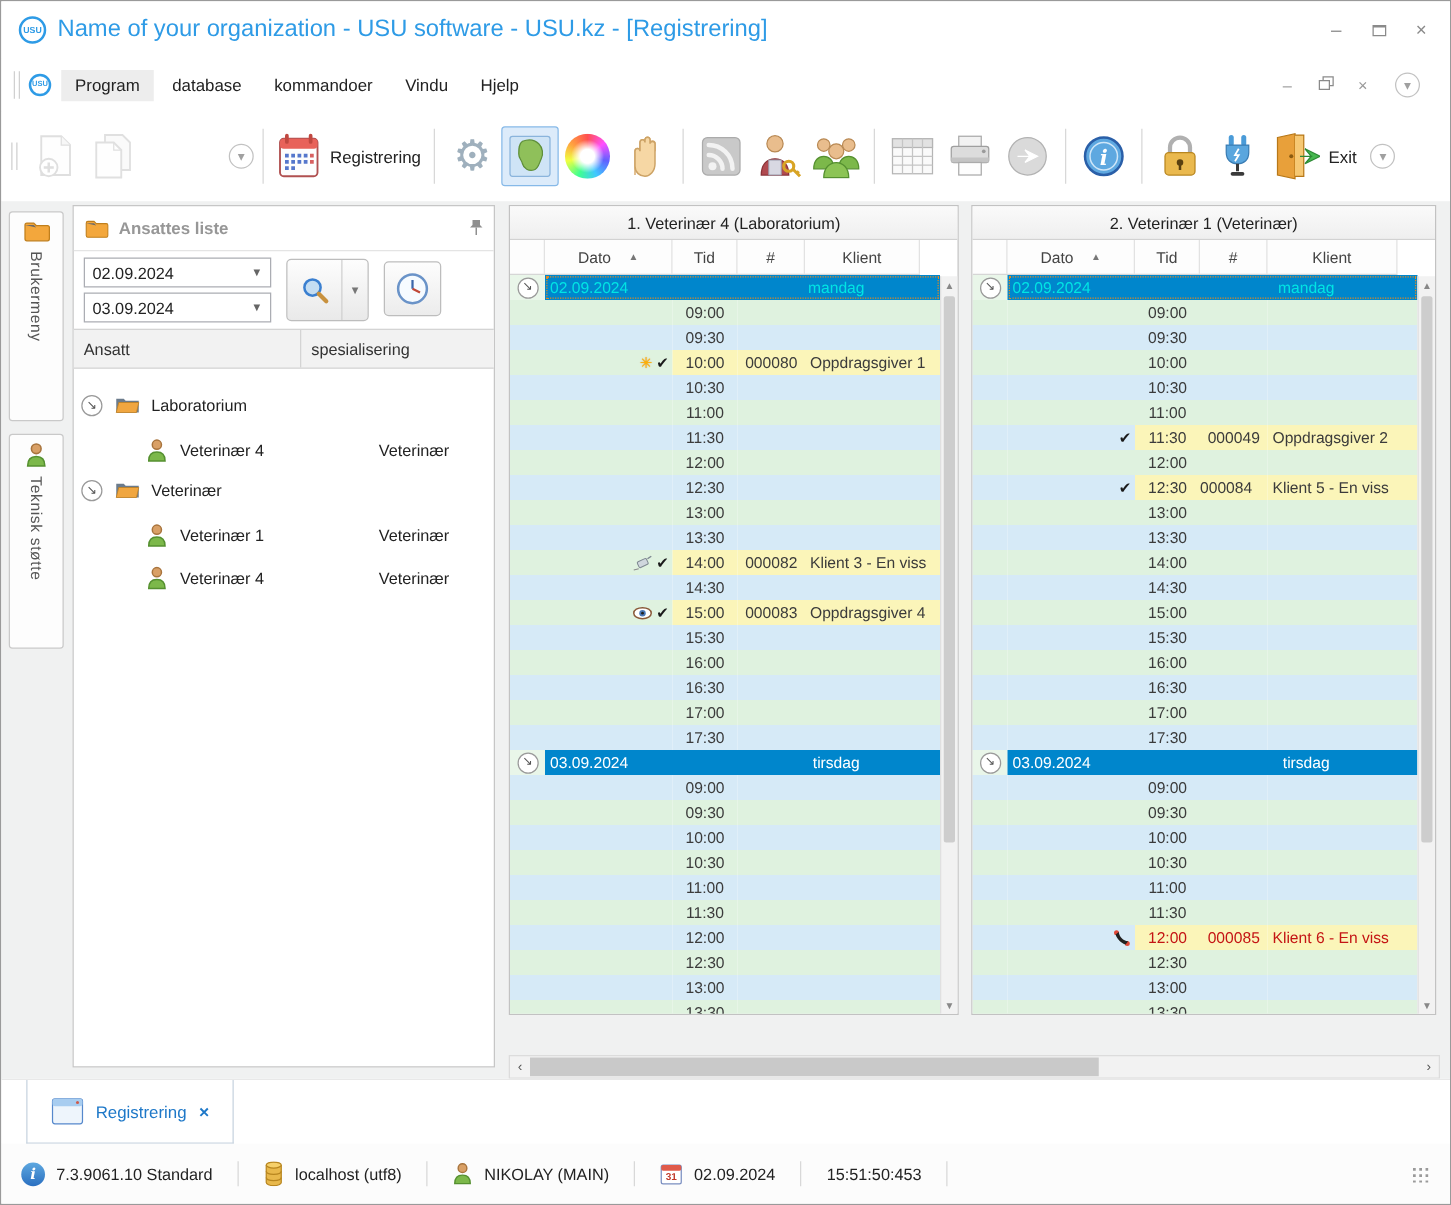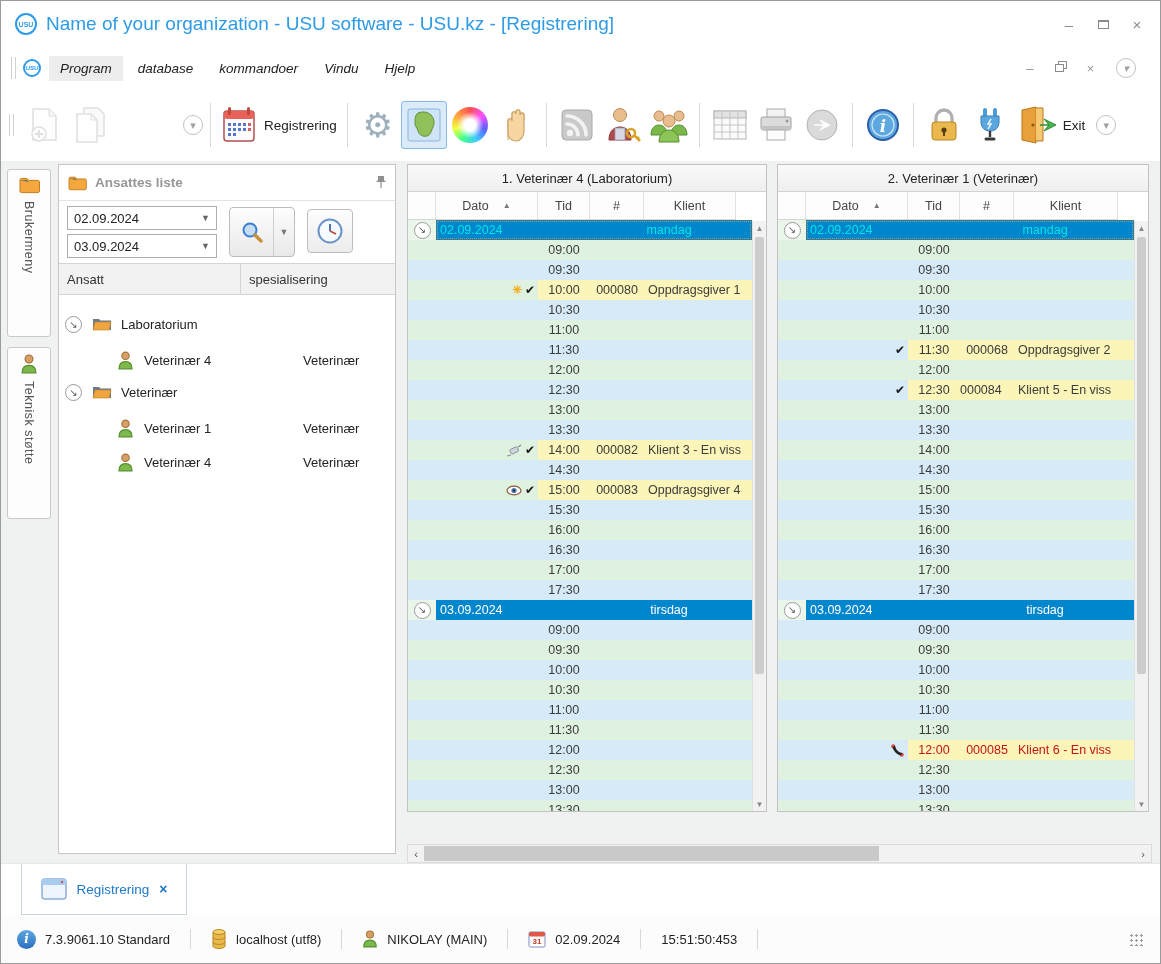--- a/index.html
+++ b/index.html
@@ -13,21 +13,21 @@
   .titlebar{position:absolute;left:0;top:0;right:0;height:46px;display:flex;align-items:center;padding:0 14px;background:#fff;}
   .usu-logo{width:22px;height:22px;border-radius:50%;border:2px solid #2e9be6;color:#2e9be6;font-size:7px;font-weight:bold;
             display:flex;align-items:center;justify-content:center;margin-right:9px;}
   .title-text{color:#2e9be6;font-size:19px;white-space:nowrap;}
   .win-controls{margin-left:auto;display:flex;gap:16px;align-items:center;color:#8a8a8a;}
   .wc{width:18px;height:18px;display:flex;align-items:center;justify-content:center;font-size:15px;cursor:default;}
   .wc-max i{display:block;width:11px;height:9px;border:1px solid #8a8a8a;border-top-width:2px;}
   .wc-restore i{display:block;width:9px;height:8px;border:1px solid #8a8a8a;box-shadow:3px -3px 0 -1px #fff,3px -3px 0 0 #8a8a8a;}
 
   
-  .menubar{position:absolute;left:0;top:46px;right:0;height:42px;display:flex;align-items:center;padding:0 10px;background:#fff;font-style:italic;}
+  .menubar{position:absolute;left:0;top:46px;right:0;height:42px;display:flex;align-items:center;padding:0 10px;background:#fff;}
   .grip{width:5px;height:22px;border-left:1px solid #d0d0d0;border-right:1px solid #d0d0d0;margin:0 7px 0 0;}
   .usu-logo.small{width:18px;height:18px;font-size:6px;margin-right:8px;}
   .menu-item{padding:5px 11px;margin-right:4px;cursor:default;color:#222;font-size:13.5px;}
   .menu-item.active{background:#ededed;}
   .menu-controls{margin-left:auto;display:flex;gap:22px;align-items:center;color:#999;padding-right:14px;}
   .circle-btn{width:20px;height:20px;border:1px solid #c2c2c2;border-radius:50%;color:#a0a0a0;
               display:flex;align-items:center;justify-content:center;font-size:11px;background:#fff;}
 
   
   .toolbar{position:absolute;left:0;top:88px;right:0;height:72px;display:flex;align-items:center;padding:0 8px;background:#fff;}
@@ -859,21 +859,21 @@
               <div class="cell c-kli bg-g" style="padding-left:4px"></div>
             </div>
             <div class="srow">
               <div class="cell c-icon bg-b"></div>
               <div class="cell c-dato bg-b">
                 <div class="dato-icons">
                   <span class="chk">✔</span>
                 </div>
               </div>
               <div class="cell c-tid appt" style="text-align:center">11:30</div>
-              <div class="cell c-num appt" style="text-align:center">000068</div>
+              <div class="cell c-num appt" style="text-align:center">000049</div>
               <div class="cell c-kli appt" style="padding-left:4px">Oppdragsgiver 2</div>
             </div>
             <div class="srow">
               <div class="cell c-icon bg-g"></div>
               <div class="cell c-dato bg-g">
                 <div class="dato-icons"></div>
               </div>
               <div class="cell c-tid bg-g" style="text-align:center">12:00</div>
               <div class="cell c-num bg-g" style="text-align:center"></div>
               <div class="cell c-kli bg-g" style="padding-left:4px"></div>

